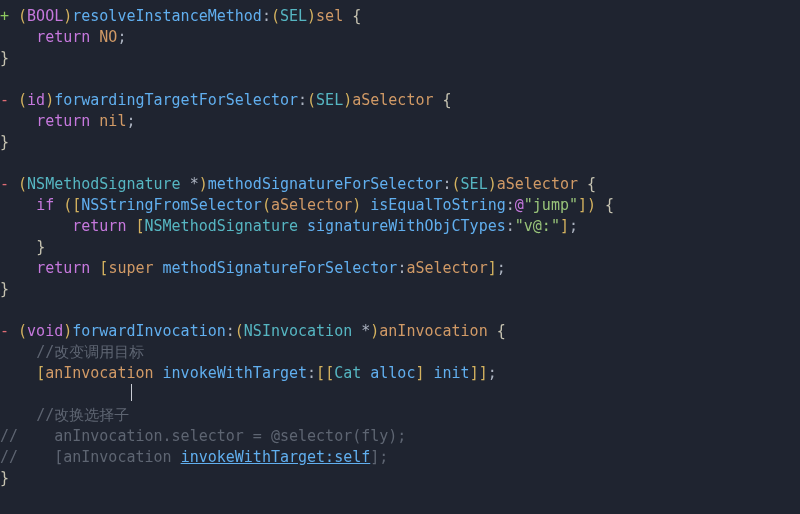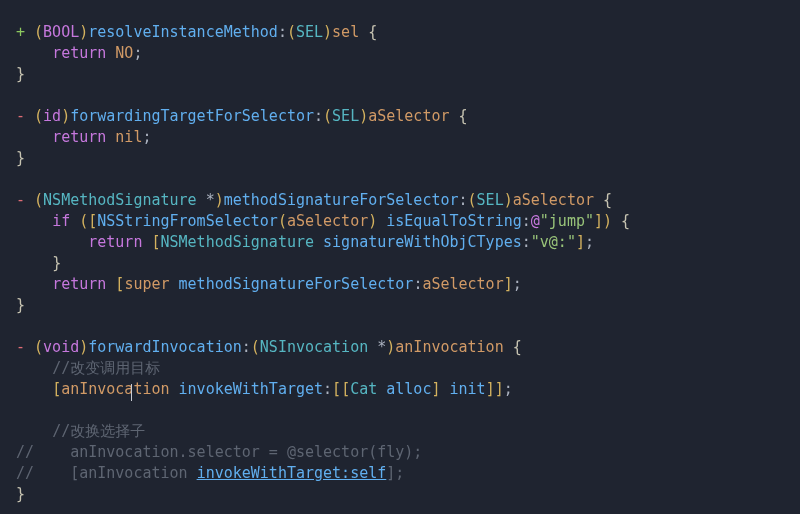--- a/index.html
+++ b/index.html
@@ -1,17 +1,17 @@
 <!DOCTYPE html>
 <html><head>
 <meta charset="utf-8">
 <style>
   html,body{margin:0;padding:0;background:#1f2430;width:800px;height:514px;overflow:hidden}
   pre.code{
-    margin:16px;
+    margin:0;
     padding:6px 0 0 0;
     font-family:Menlo,Monaco,Consolas,monospace;
     font-size:15px;
     line-height:21px;
     color:#c9ccd4;
     white-space:pre;
   }
   
   .g-add{color:#8dc95f}     
   .g-del{color:#e06c75}     

